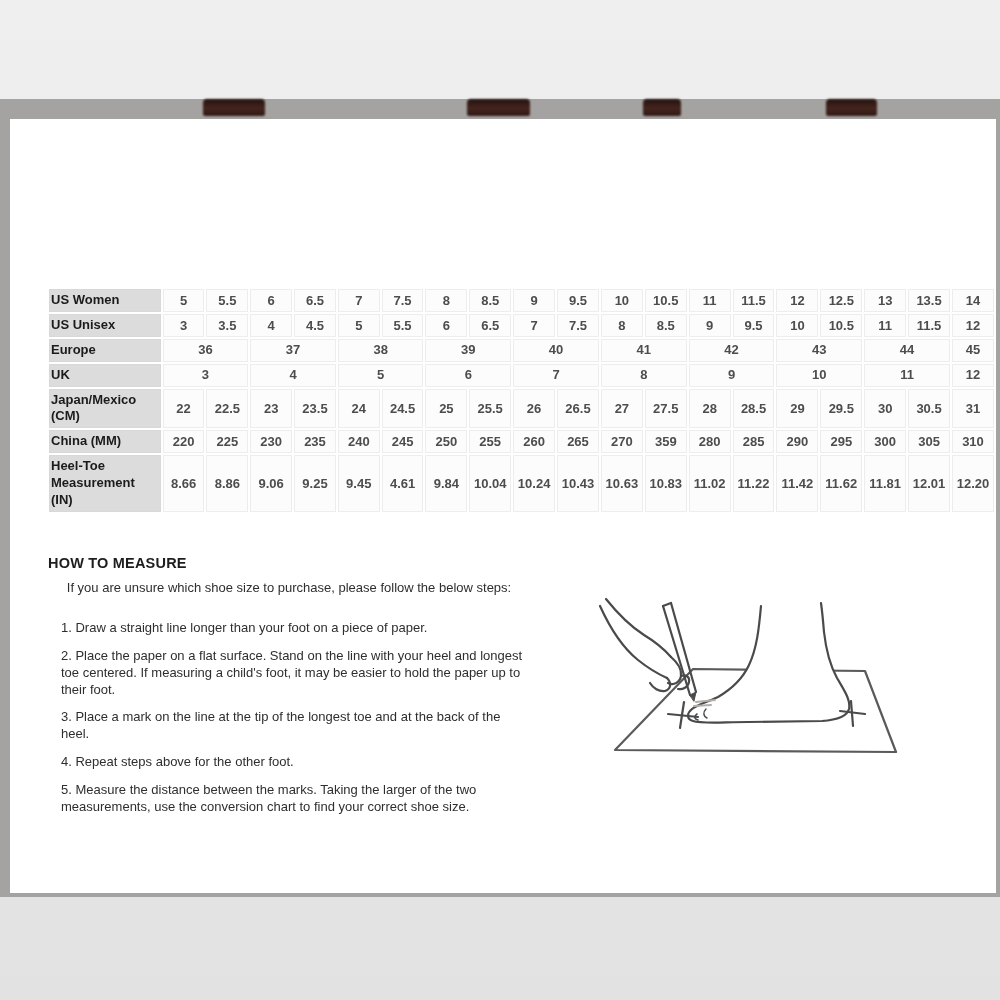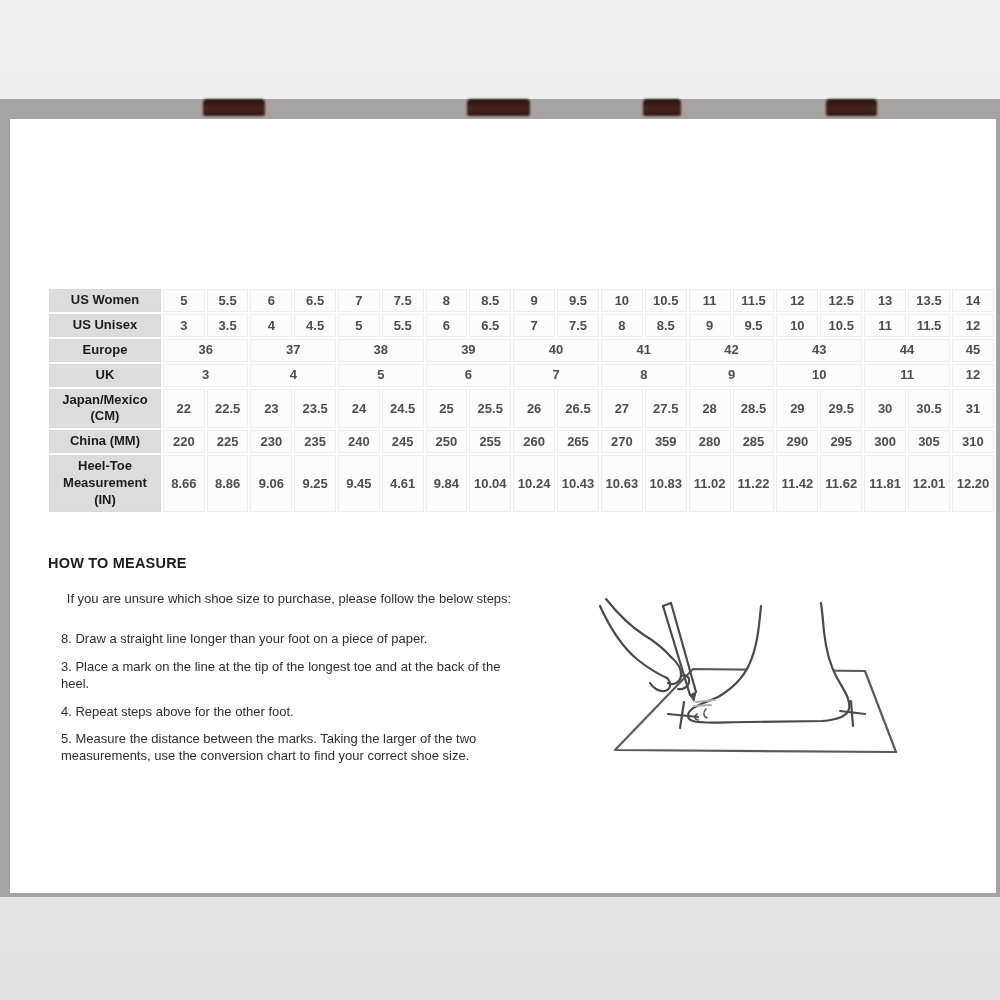--- a/index.html
+++ b/index.html
@@ -46,36 +46,36 @@
   table.size-chart{
     position:absolute;left:37px;top:168px;
     border-collapse:separate;border-spacing:2px;
     table-layout:fixed;
   }
   .col-label{width:112px;}
   .col-val{width:42px;}
   table.size-chart th{
     background:var(--label-cell);
     font-size:13px;font-weight:bold;color:#1b1b1b;
-    text-align:center;vertical-align:middle;
-    line-height:1.3;padding:2px 11px;height:21px;
+    text-align:left;vertical-align:middle;
+    line-height:1.3;padding:2px 1px;height:21px;
     border:1px solid #d8d8d8;
   }
   table.size-chart td{
     background:var(--cell-bg);
     border:1px solid var(--cell-border);
     font-size:13px;font-weight:bold;color:#4d4d4d;
     text-align:center;vertical-align:middle;
     padding:2px 0;height:21px;line-height:1.2;
   }
   
   .howto{position:absolute;left:38px;top:436px;width:482px;}
   .howto h2{
     font-size:14.5px;font-weight:bold;color:#1d1d1d;
-    letter-spacing:0.2px;margin:0 0 20px 0;
+    letter-spacing:0.2px;margin:0 0 9px 0;
   }
   .howto .intro{
     font-size:13px;line-height:1.3;color:#2e2e2e;text-align:center;
   }
   .steps{margin-top:23px;padding-left:13px;}
   .steps .step{
     font-size:13px;line-height:1.3;color:#2e2e2e;
     margin:0 0 11px 0;
   }
   .steps .step:last-child{margin-top:5px;}
@@ -256,21 +256,22 @@
           <td>12.01</td>
           <td>12.20</td>
         </tr>
       </tbody>
   </table>
 
   <section class="howto">
     <h2>HOW TO MEASURE</h2>
     <p class="intro">If you are unsure which shoe size to purchase, please follow the below steps:</p>
     <div class="steps">
-        <p class="step">8. Draw a straight line longer than your foot on a piece of paper.</p>
+        <p class="step">1. Draw a straight line longer than your foot on a piece of paper.</p>
+        <p class="step">2. Place the paper on a flat surface. Stand on the line with your heel and longest toe centered. If measuring a child's foot, it may be easier to hold the paper up to their foot.</p>
         <p class="step">3. Place a mark on the line at the tip of the longest toe and at the back of the heel.</p>
         <p class="step">4. Repeat steps above for the other foot.</p>
         <p class="step">5. Measure the distance between the marks. Taking the larger of the two measurements, use the conversion chart to find your correct shoe size.</p>
       </div>
   </section>
 
   <svg class="illus" width="380" height="222" viewBox="0 0 380 222">
     <g fill="none" stroke="#4a4a4a" stroke-width="2.2" stroke-linecap="round" stroke-linejoin="round">
 
       <polygon points="55,180 133,99 305,101 336,182" fill="#ffffff" stroke="#5a5a5a"></polygon>

